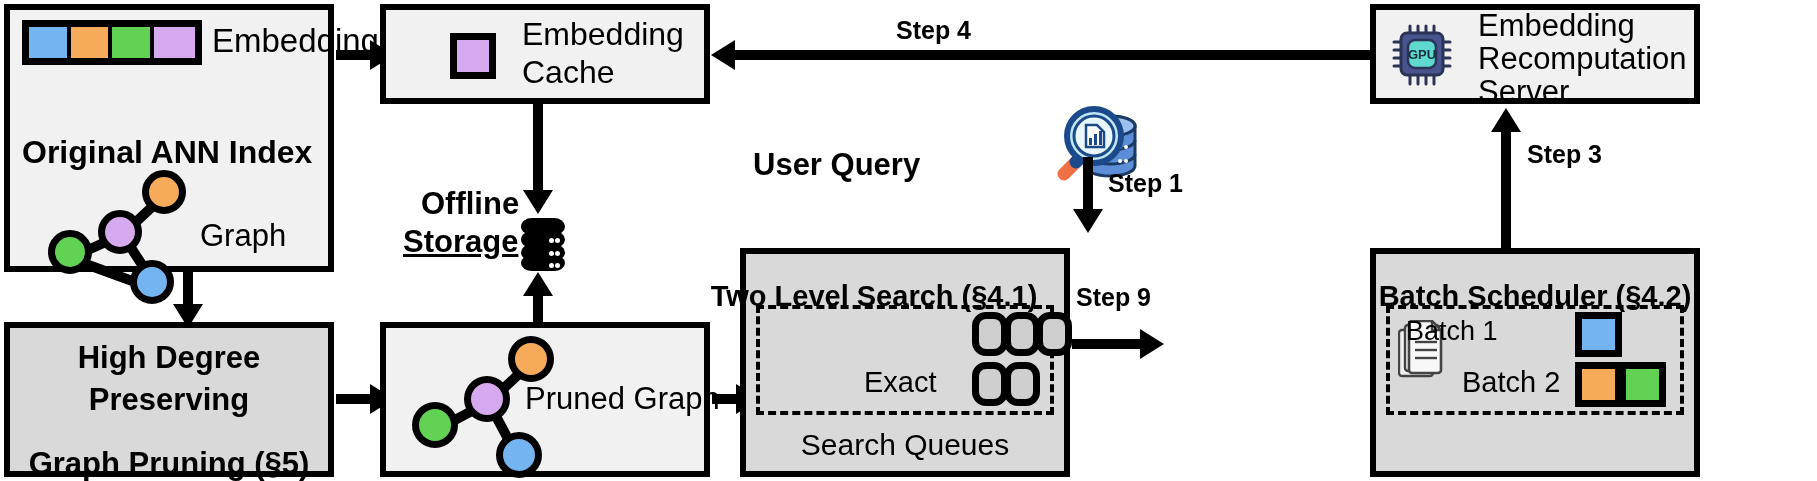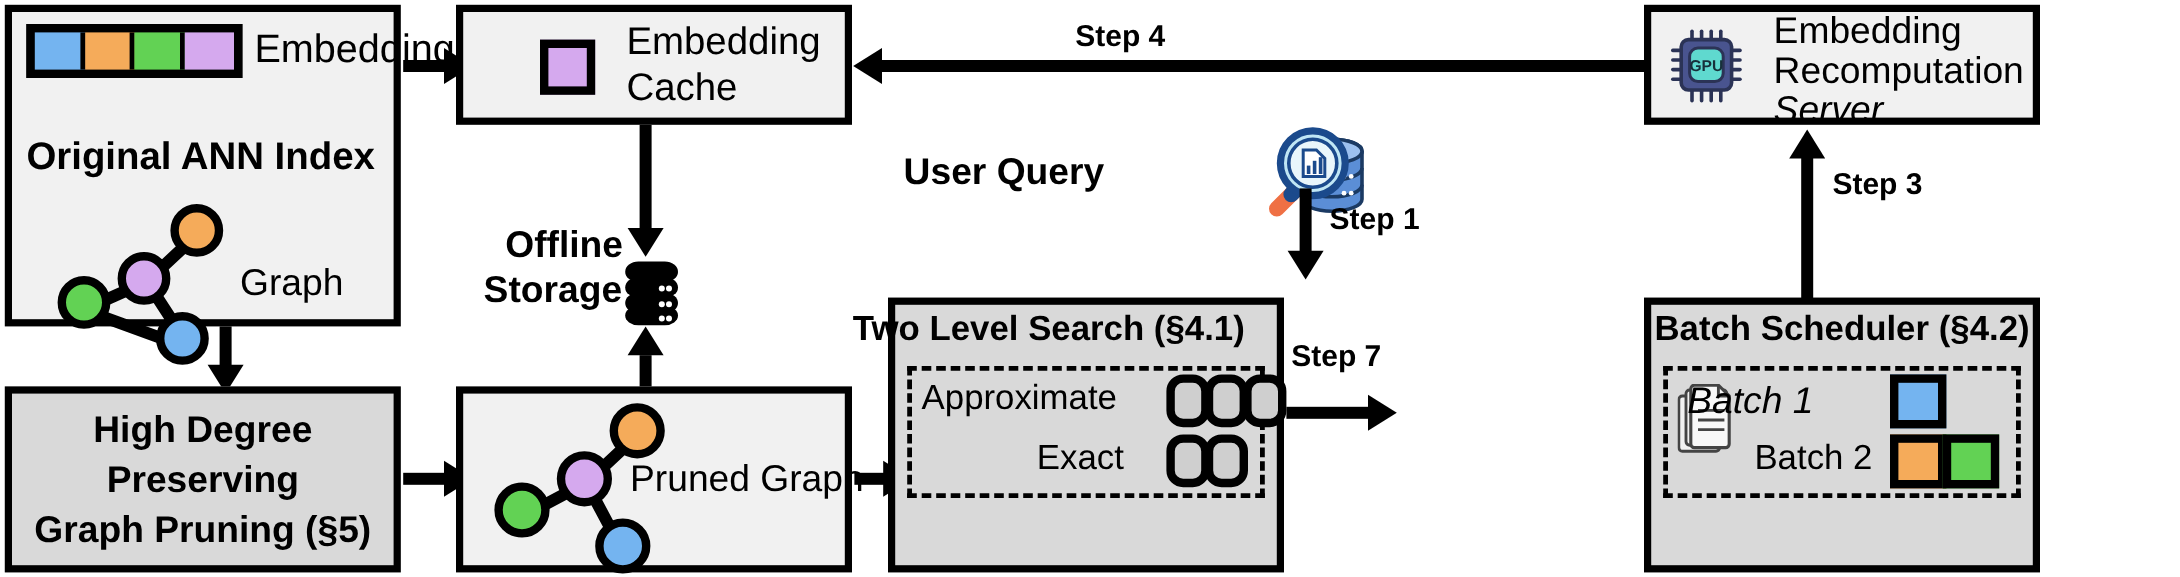--- a/index.html
+++ b/index.html
@@ -35,21 +35,21 @@
   .dashed{position:absolute;border:4px dashed #000;box-sizing:border-box;}
 
   .qcell{position:absolute;background:#cfcfcf;border:7px solid #000;border-radius:14px;box-sizing:border-box;}
   .sq{position:absolute;border:7px solid #000;box-sizing:border-box;}
 
   
   .cyl{position:absolute;}
   .cyl .band{position:absolute;left:0;width:100%;background:#000;border-radius:50%/100%;}
   .cyl .dot{position:absolute;width:5px;height:5px;background:#fff;border-radius:50%;}
 
-  .tbold{font-weight:bold;}
+  .tbold{font-weight:bold;margin-top:22px;}
 </style>
 </head>
 <body>
 
 <div id="stage">
 
   <div class="box" style="left:4px;top:4px;width:330px;height:268px;">
   </div>
 
   <div class="emb-strip" style="left:22px;top:20px;width:180px;height:45px;">
@@ -92,21 +92,21 @@
 
   <div class="box" style="left:380px;top:4px;width:330px;height:100px;"></div>
   <div class="sq" style="left:450px;top:33px;width:46px;height:46px;background:#d5a9ee;"></div>
   <div class="label" style="left:522px;top:16px;font-size:32px;">Embedding</div>
   <div class="label" style="left:522px;top:54px;font-size:32px;">Cache</div>
 
   <div class="arrow-line" style="left:533px;top:104px;width:10px;height:90px;"></div>
   <div class="arrow-head ah-down" style="left:523px;top:190px;"></div>
 
   <div class="label" style="left:421px;top:186px;font-size:31px;font-weight:bold;">Offline</div>
-  <div class="label" style="left:403px;top:224px;font-size:31px;font-weight:bold;">Storage</div>
+  <div class="label" style="left:403px;top:224px;font-size:31px;font-weight:bold;text-decoration:underline;">Storage</div>
 
   <div class="cyl" style="left:521px;top:218px;width:44px;height:54px;">
     <div class="band" style="top:0;height:17px;"></div>
     <div class="band" style="top:13px;height:17px;"></div>
     <div class="band" style="top:26px;height:17px;"></div>
     <div class="band" style="top:37px;height:16px;"></div>
     <div class="dot" style="left:28px;top:20px;"></div>
     <div class="dot" style="left:34px;top:20px;"></div>
     <div class="dot" style="left:28px;top:33px;"></div>
     <div class="dot" style="left:34px;top:33px;"></div>
@@ -160,50 +160,50 @@
 
   <div class="arrow-line" style="left:1083px;top:157px;width:10px;height:56px;"></div>
   <div class="arrow-head ah-down" style="left:1073px;top:209px;"></div>
   <div class="step" style="left:1108px;top:169px;">Step 1</div>
 
   <div class="box grey" style="left:740px;top:248px;width:330px;height:229px;"></div>
   <div class="label tbold ctr" style="left:740px;top:258px;width:268px;font-size:29px;">Two Level Search (§4.1)</div>
 
   <div class="dashed" style="left:756px;top:305px;width:298px;height:110px;"></div>
 
-  <div class="label" style="left:768px;top:316px;font-size:29px;">Approximate</div>
   <div class="qcell" style="left:972px;top:312px;width:36px;height:44px;"></div>
   <div class="qcell" style="left:1004px;top:312px;width:36px;height:44px;"></div>
   <div class="qcell" style="left:1036px;top:312px;width:36px;height:44px;"></div>
 
   <div class="label" style="left:864px;top:366px;font-size:29px;">Exact</div>
   <div class="qcell" style="left:972px;top:362px;width:36px;height:44px;"></div>
   <div class="qcell" style="left:1004px;top:362px;width:36px;height:44px;"></div>
 
+  <div class="label ctr" style="left:740px;top:428px;width:330px;font-size:30px;">Search Queues</div>
 
   <div class="arrow-line" style="left:1072px;top:339px;width:72px;height:10px;"></div>
   <div class="arrow-head ah-right" style="left:1140px;top:329px;"></div>
-  <div class="step" style="left:1076px;top:283px;">Step 7</div>
+  <div class="step" style="left:1076px;top:283px;">Step 9</div>
 
   <div class="box grey" style="left:1370px;top:248px;width:330px;height:229px;"></div>
   <div class="label tbold ctr" style="left:1370px;top:258px;width:330px;font-size:29px;">Batch Scheduler (§4.2)</div>
 
   <div class="dashed" style="left:1386px;top:305px;width:298px;height:110px;"></div>
 
   <svg style="position:absolute;left:1398px;top:320px;" width="54" height="66" viewBox="0 0 54 66">
     <rect x="1" y="10" width="34" height="46" rx="3" fill="#f1f1f1" stroke="#444" stroke-width="2.4"></rect>
     <rect x="7" y="5" width="34" height="46" rx="3" fill="#f1f1f1" stroke="#444" stroke-width="2.4"></rect>
     <path d="M14 1 h20 l9 9 v40 a3 3 0 0 1 -3 3 h-26 a3 3 0 0 1 -3 -3 V4 a3 3 0 0 1 3 -3 z" fill="#f8f8f8" stroke="#444" stroke-width="2.6"></path>
     <path d="M34 1 v9 h9" fill="none" stroke="#444" stroke-width="2.4"></path>
     <line x1="17" y1="22" x2="39" y2="22" stroke="#444" stroke-width="2.4"></line>
     <line x1="17" y1="30" x2="39" y2="30" stroke="#444" stroke-width="2.4"></line>
     <line x1="17" y1="38" x2="39" y2="38" stroke="#444" stroke-width="2.4"></line>
   </svg>
 
-  <div class="label" style="left:1406px;top:316px;font-size:31px;font-style:italic;">Batch 1</div>
+  <div class="label" style="left:1406px;top:316px;font-size:27px;">Batch 1</div>
   <div class="sq" style="left:1575px;top:312px;width:47px;height:45px;background:#74b4f0;"></div>
 
   <div class="label" style="left:1462px;top:366px;font-size:29px;">Batch 2</div>
   <div class="sq" style="left:1575px;top:362px;width:47px;height:45px;background:#f5ab5a;"></div>
   <div class="sq" style="left:1619px;top:362px;width:47px;height:45px;background:#62d254;"></div>
 
 
   <div class="arrow-line" style="left:1501px;top:130px;width:10px;height:120px;"></div>
   <div class="arrow-head ah-up" style="left:1491px;top:108px;"></div>
   <div class="step" style="left:1527px;top:140px;">Step 3</div>
@@ -229,19 +229,19 @@
       <line x1="50" y1="34" x2="58" y2="34"></line>
         <line x1="50" y1="42" x2="58" y2="42"></line>
     </g>
     <rect x="9" y="9" width="42" height="42" rx="6" fill="#49548f" stroke="#2b3356" stroke-width="3"></rect>
     <rect x="16" y="16" width="28" height="28" rx="7" fill="#5fd9cf" stroke="#2b3356" stroke-width="2.5"></rect>
     <text x="30" y="35" font-family="'Liberation Sans',sans-serif" font-size="13" font-weight="bold" fill="#17303a" text-anchor="middle">GPU</text>
   </svg>
 
   <div class="label" style="left:1478px;top:8px;font-size:31px;">Embedding</div>
   <div class="label" style="left:1478px;top:41px;font-size:31px;">Recomputation</div>
-  <div class="label" style="left:1478px;top:74px;font-size:31px;font-style:italic;">Server</div>
+  <div class="label" style="left:1478px;top:74px;font-size:31px;">Server</div>
 
   <div class="arrow-line" style="left:735px;top:50px;width:635px;height:10px;"></div>
   <div class="arrow-head ah-left" style="left:711px;top:40px;"></div>
   <div class="step" style="left:896px;top:16px;text-align:center;">Step 4</div>
 
 </div>
 
 </body></html>

